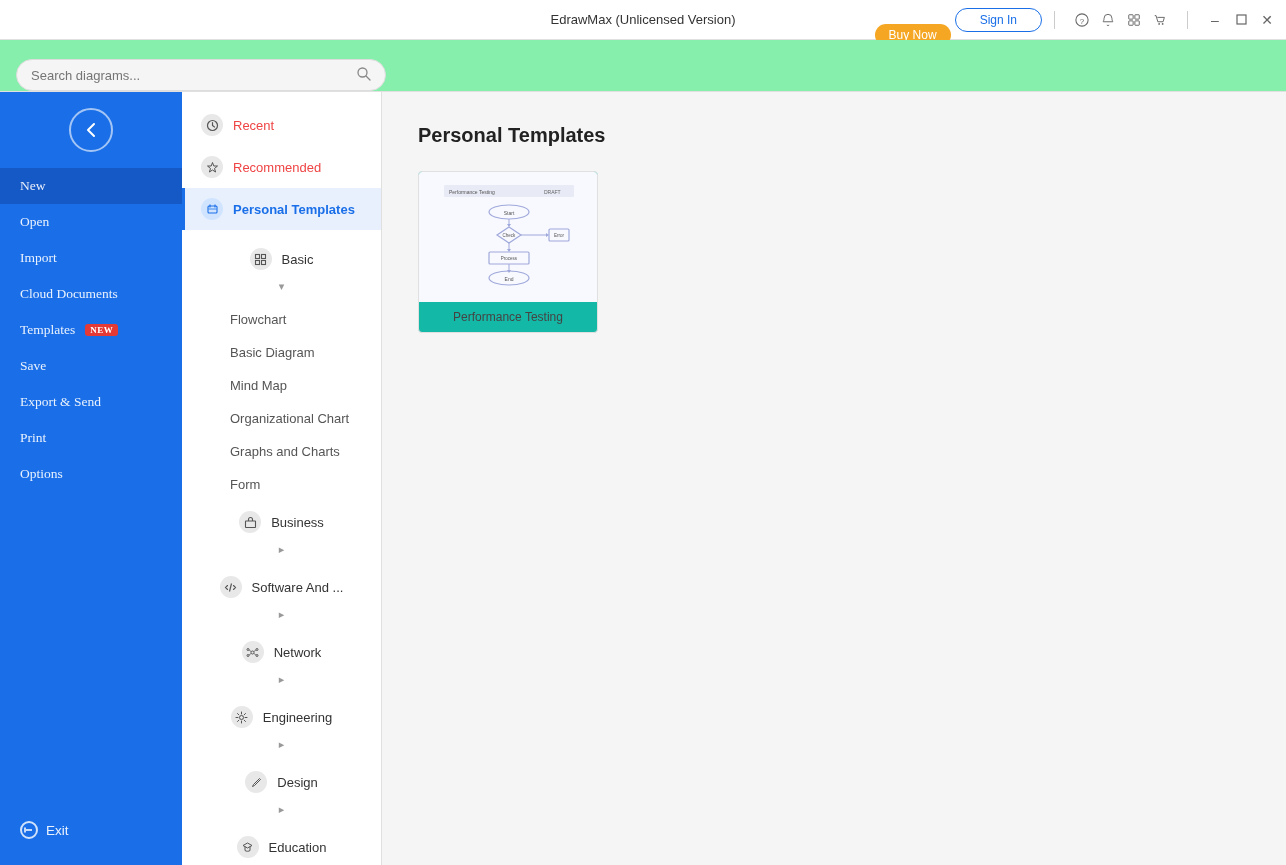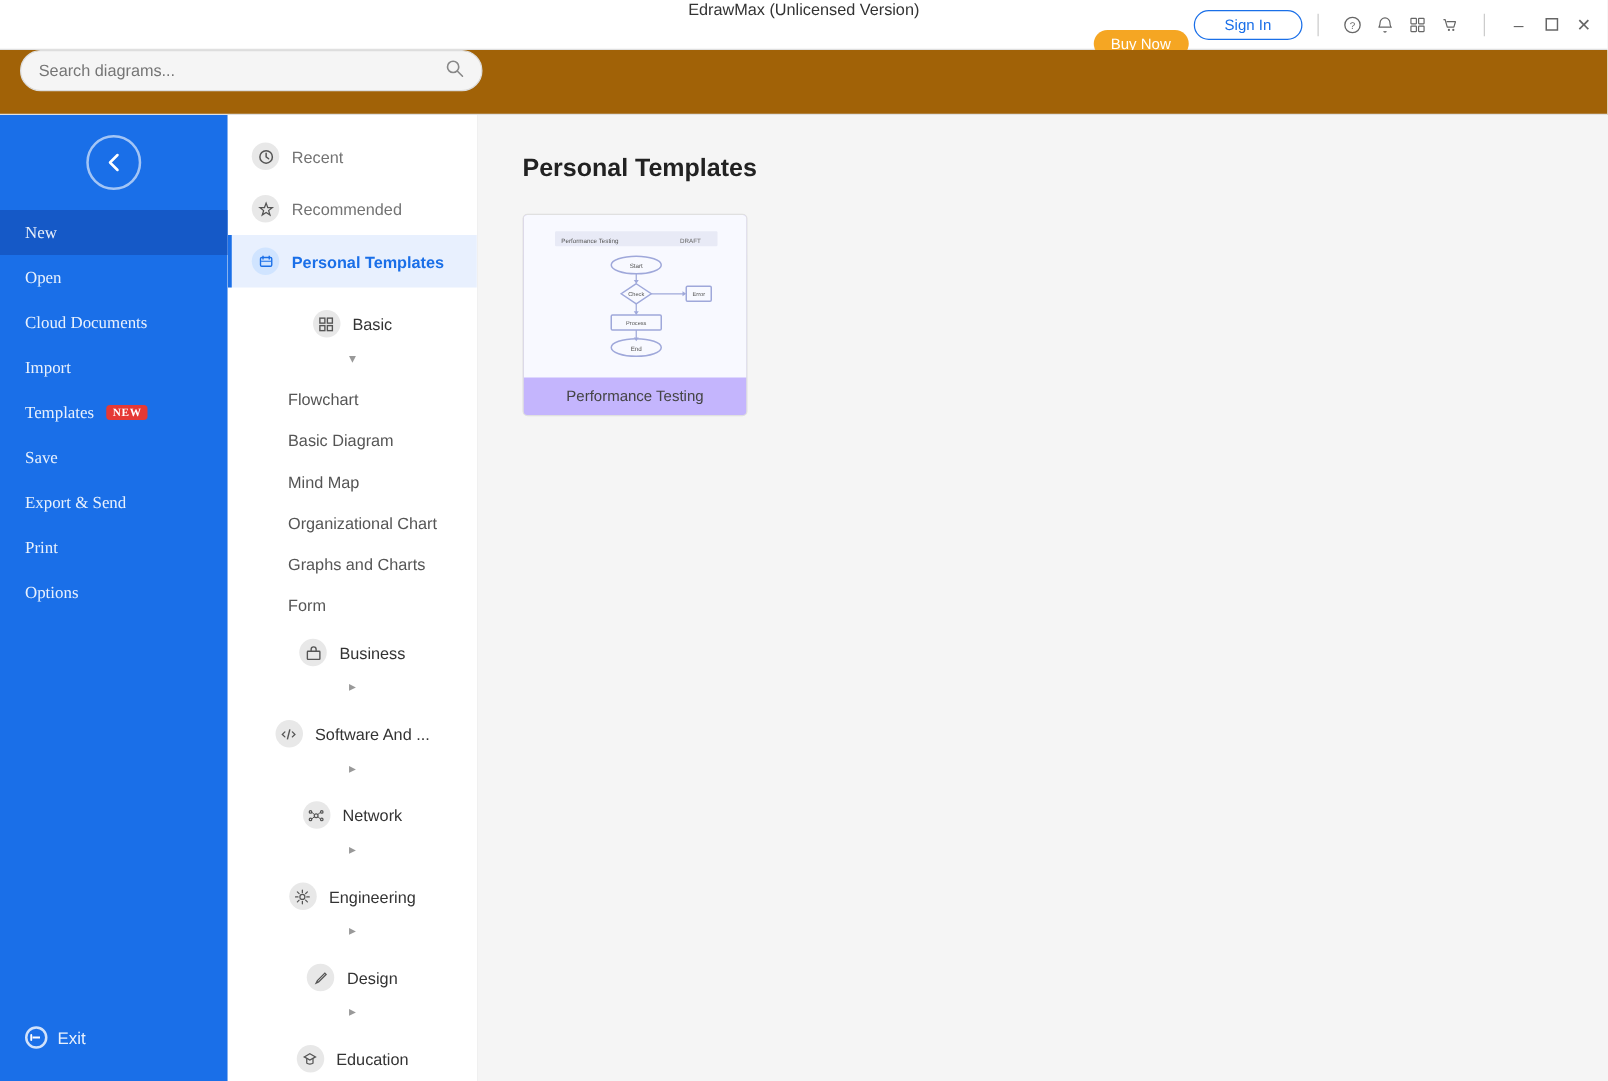--- a/index.html
+++ b/index.html
@@ -3,20 +3,21 @@
   <meta charset="utf-8">
   <style>
     * { margin: 0; padding: 0; box-sizing: border-box; }
     body { font-family: 'Segoe UI', Arial, sans-serif; width: 1286px; height: 865px; overflow: hidden; background: #f5f5f5; display: flex; flex-direction: column; }
 
     
     .titlebar {
       height: 40px;
       background: #fff;
       display: flex;
+      align-items: center;
       justify-content: space-between;
       padding: 0 12px;
       border-bottom: 1px solid #e0e0e0;
       flex-shrink: 0;
     }
     .titlebar-center {
       position: absolute;
       left: 50%;
       transform: translateX(-50%);
       font-size: 13px;
@@ -68,24 +69,24 @@
       justify-content: center;
       font-size: 14px;
       color: #666;
       cursor: pointer;
       line-height: 1;
     }
 
     
     .toolbar {
       height: 52px;
-      background: #a16207;
+      background: #86efac;
       border-bottom: 1px solid #e0e0e0;
       display: flex;
-      align-items: flex-start;
+      align-items: flex-end;
       padding: 0 16px;
       gap: 16px;
       flex-shrink: 0;
     }
     .search-bar {
       display: flex;
       align-items: center;
       background: #f5f5f5;
       border: 1px solid #ddd;
       border-radius: 20px;
@@ -187,21 +188,21 @@
       overflow-y: auto;
       padding: 12px 0;
       flex-shrink: 0;
     }
     .mid-item {
       display: flex;
       align-items: center;
       gap: 10px;
       padding: 10px 16px;
       font-size: 13px;
-      color: #737373;
+      color: #ef4444;
       cursor: pointer;
       border-left: 3px solid transparent;
     }
     .mid-item.active {
       color: #1a6fe8;
       font-weight: 600;
       border-left: 3px solid #1a6fe8;
       background: #e8f0fe;
     }
     .mid-item-icon {
@@ -253,21 +254,21 @@
       color: #222;
       margin-bottom: 24px;
     }
     .templates-grid {
       display: flex;
       flex-wrap: wrap;
       gap: 20px;
     }
     .template-card {
       width: 180px;
-      background: #c4b5fd;
+      background: #14b8a6;
       border: 1px solid #e0e0e0;
       border-radius: 4px;
       overflow: hidden;
       cursor: pointer;
       transition: box-shadow 0.2s;
     }
     .template-preview {
       width: 180px;
       height: 130px;
       background: #f8f9ff;
@@ -361,24 +362,24 @@
         </svg>
     </div>
 
     <div class="nav-item active">
       <span>New</span>
     </div>
     <div class="nav-item">
       <span>Open</span>
     </div>
     <div class="nav-item">
+      <span>Import</span>
+    </div>
+    <div class="nav-item">
       <span>Cloud Documents</span>
-    </div>
-    <div class="nav-item">
-      <span>Import</span>
     </div>
     <div class="nav-item">
       <span>Templates</span>
       <span class="badge-new">NEW</span>
     </div>
     <div class="nav-item">
       <span>Save</span>
     </div>
     <div class="nav-item">
       <span>Export &amp; Send</span>

